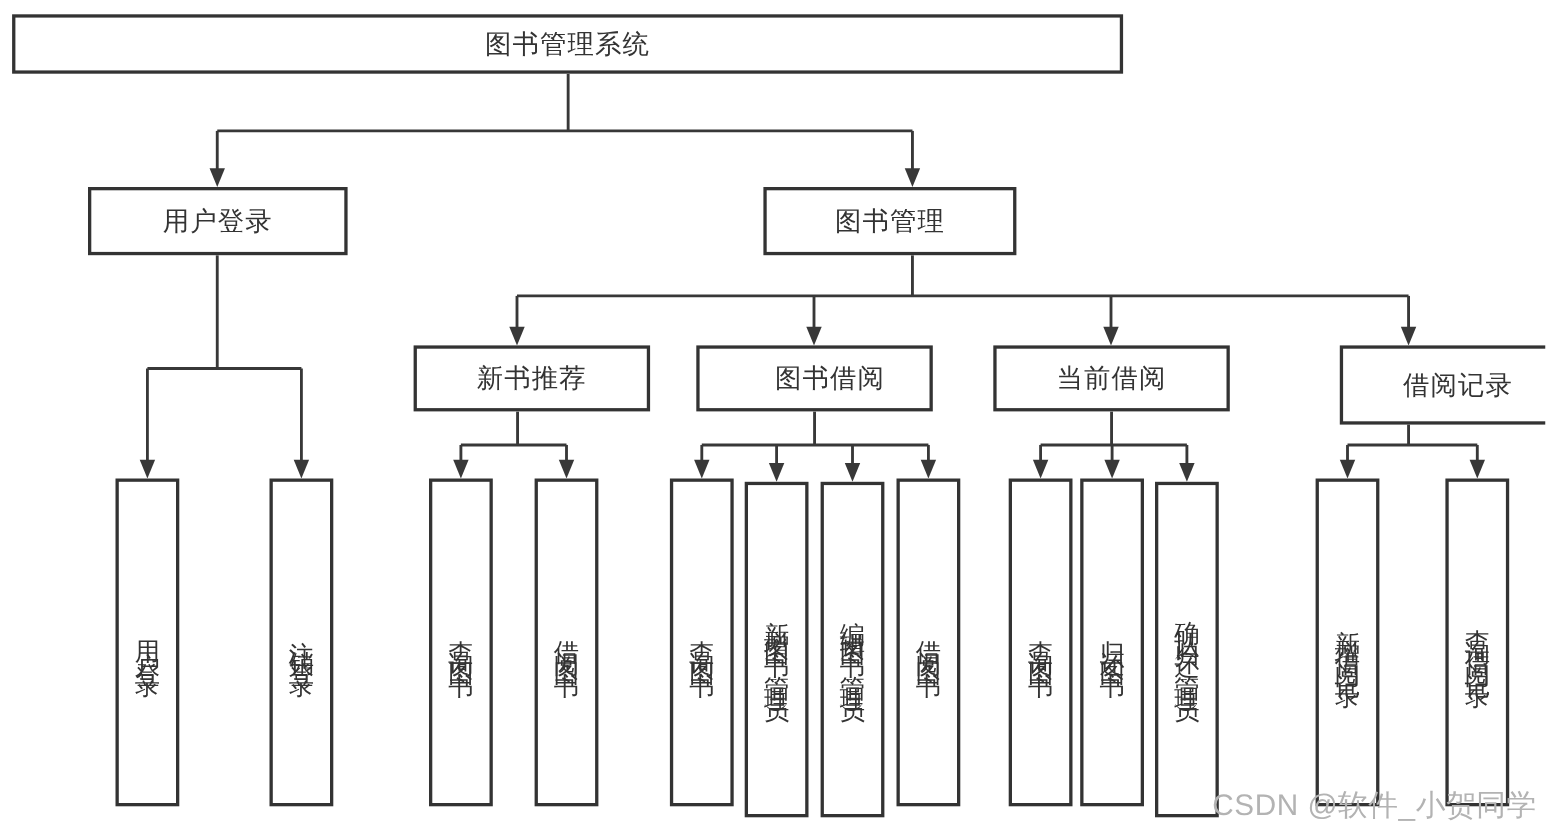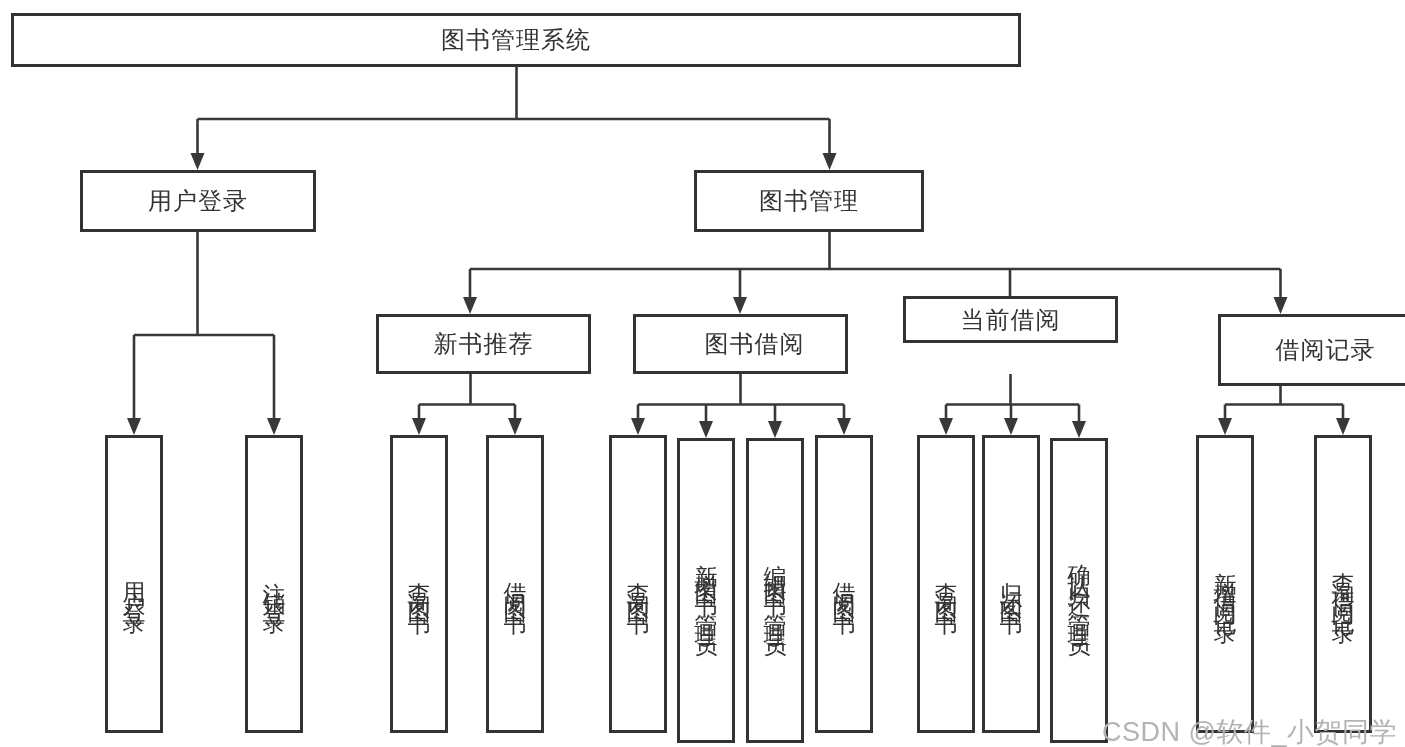--- a/index.html
+++ b/index.html
@@ -102,21 +102,21 @@
     <polygon points="1336,418 1350,418 1343,435"></polygon>
   </svg>
 
   <div class="box h-box" style="left:11px;top:13px;width:1010px;height:54px;">图书管理系统</div>
 
   <div class="box h-box" style="left:80px;top:170px;width:236px;height:62px;">用户登录</div>
   <div class="box h-box" style="left:694px;top:170px;width:230px;height:62px;">图书管理</div>
 
   <div class="box h-box" style="left:376px;top:314px;width:215px;height:60px;">新书推荐</div>
   <div class="box h-box" style="left:633px;top:314px;width:215px;height:60px;padding-left:28px;">图书借阅</div>
-  <div class="box h-box" style="left:903px;top:296px;width:215px;height:47px;">当前借阅</div>
+  <div class="box h-box" style="left:903px;top:314px;width:215px;height:60px;">当前借阅</div>
   <div class="box h-box" style="left:1173px;top:314px;width:215px;height:72px;margin-left:45px;">借阅记录</div>
 
   <div class="box v-box" style="left:105px;top:435px;width:58px;height:298px;">
     <span>用户登录</span>
     </div>
   <div class="box v-box" style="left:245px;top:435px;width:58px;height:298px;">
     <span>注销登录</span>
     </div>
 
   <div class="box v-box" style="left:390px;top:435px;width:58px;height:298px;">

